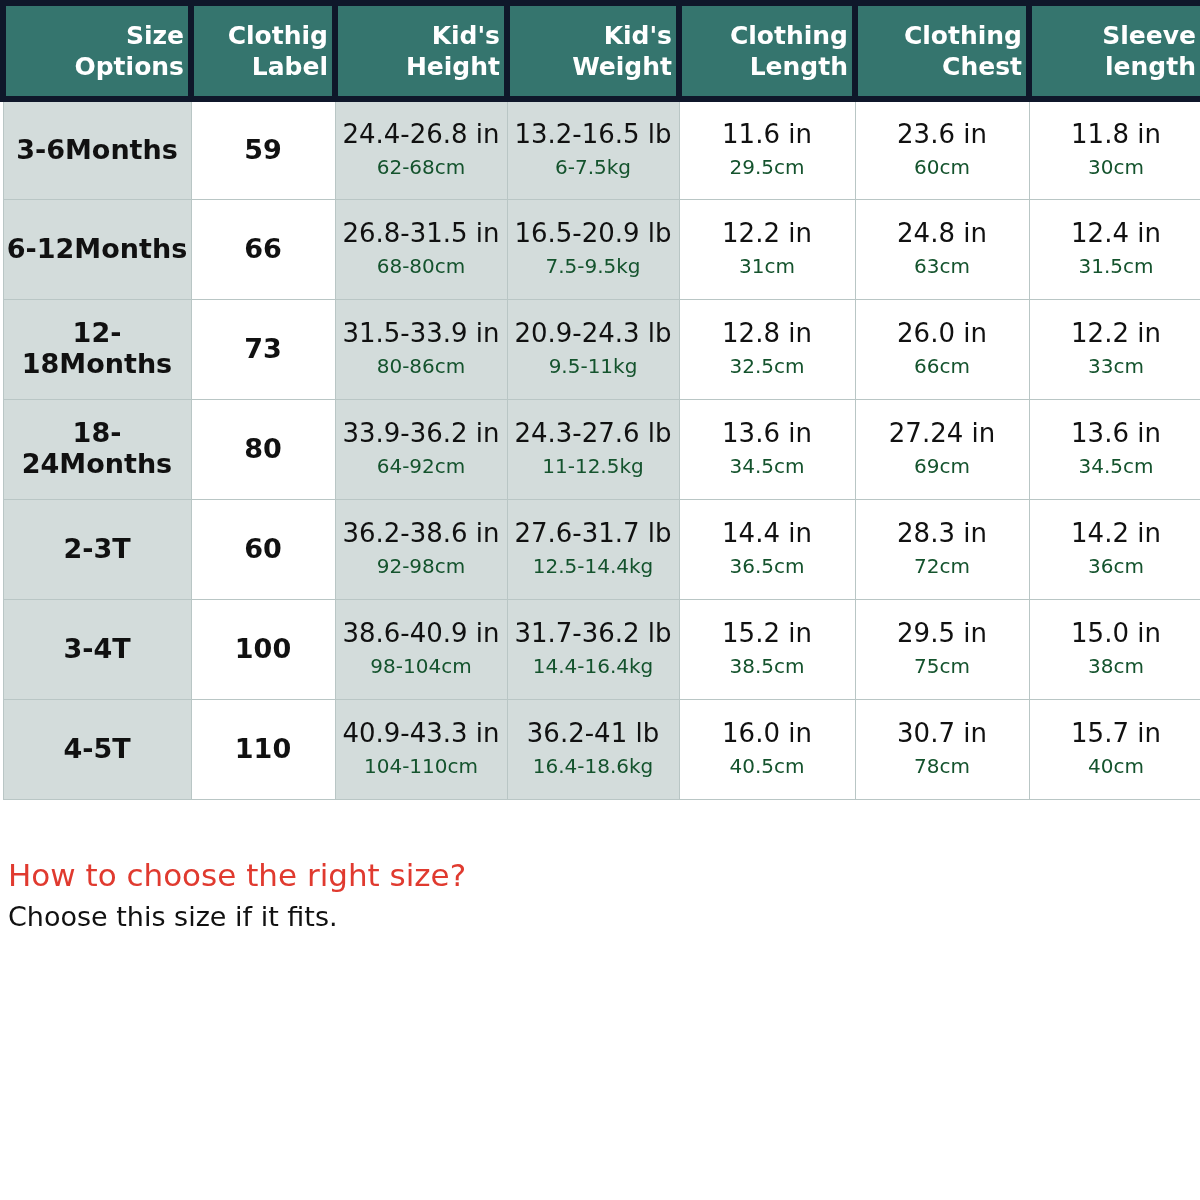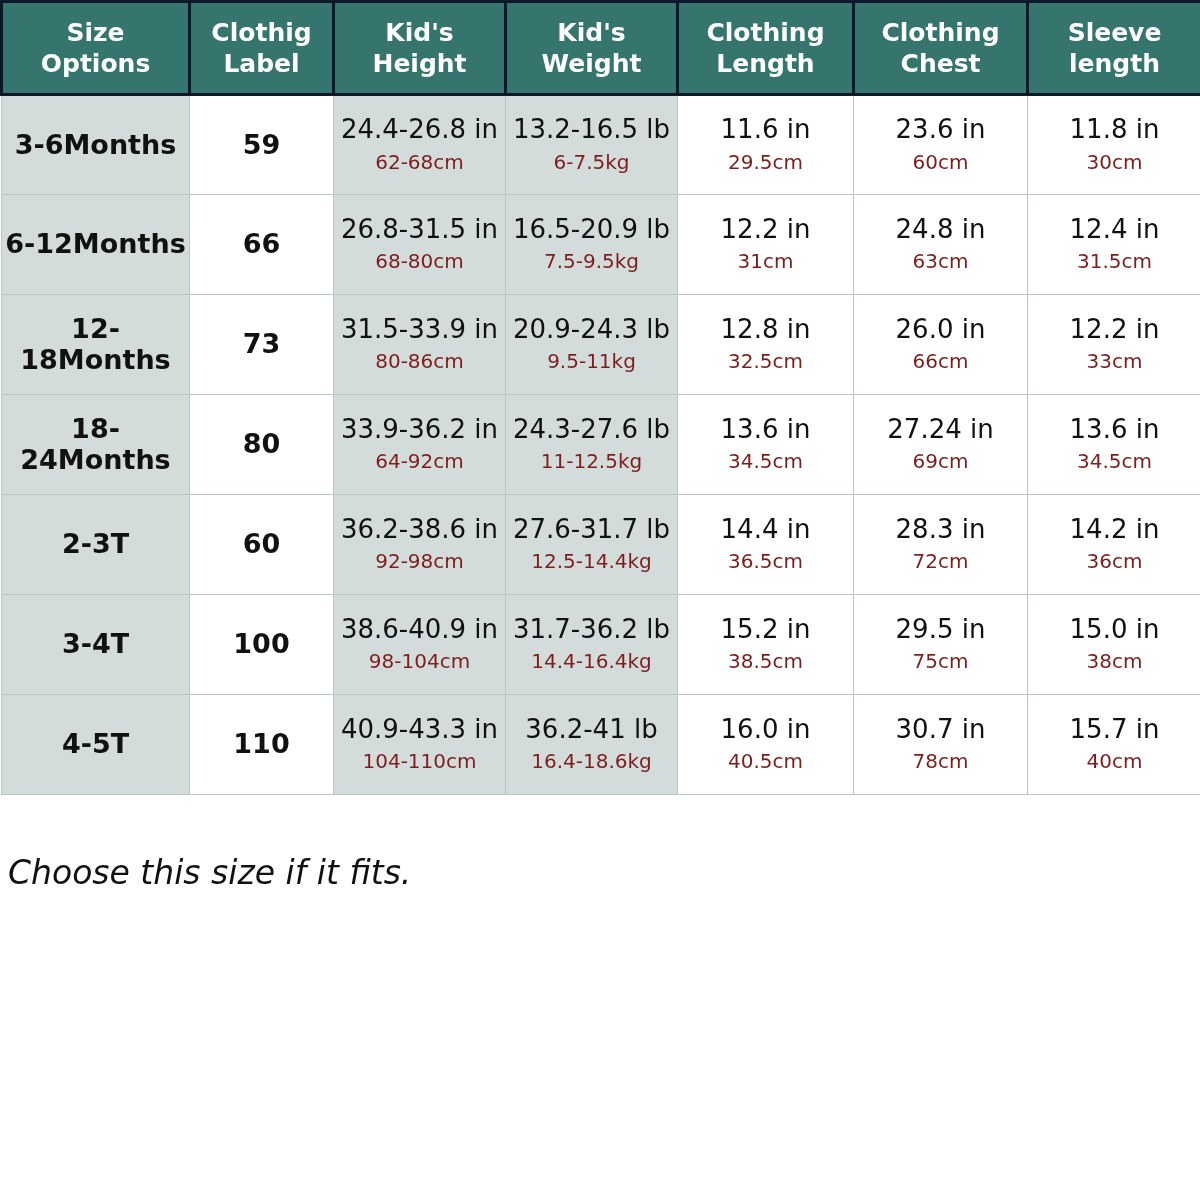--- a/index.html
+++ b/index.html
@@ -33,23 +33,23 @@
   table.size-chart col.c5 { width: 174px; }
   table.size-chart col.c6 { width: 174px; }
 
   thead th {
     background: #35756e;
     color: #ffffff;
     font-size: 25px;
     font-weight: bold;
     line-height: 1.24;
     padding: 14px 4px;
-    text-align: center;
+    text-align: right;
     vertical-align: middle;
-    border: 3px solid #0f172a;
+    border: 6px solid #0f172a;
     height: 80px;
     box-sizing: border-box;
   }
   tbody td {
     border: 1px solid #b9c6c5;
     text-align: center;
     vertical-align: middle;
     height: 100px;
     box-sizing: border-box;
     padding: 16px 2px;
@@ -58,21 +58,21 @@
   td.plain { background: #ffffff; }
 
   .cell-main {
     font-size: 26px;
     line-height: 1.14;
     color: #111111;
   }
   .cell-sub {
     font-size: 20px;
     line-height: 1.3;
-    color: #7f1d1d;
+    color: #14532d;
     margin-top: 4px;
   }
   td.size-opt .cell-main {
     font-size: 27px;
     font-weight: bold;
   }
   td.label-col .cell-main {
     font-size: 27px;
     font-weight: bold;
   }
@@ -87,24 +87,23 @@
     margin: 0 0 4px 0;
   }
   .notes .r {
     color: #e03a2f;
     font-size: 27px;
     line-height: 1.3;
     margin: 0 0 6px 0;
   }
   .notes .n {
     color: #111111;
-    font-size: 33px;
+    font-size: 27px;
     line-height: 1.33;
     margin: 0;
-    font-style: italic;
   }
   .notes .foot {
     color: #111111;
     font-size: 27px;
     line-height: 1.3;
     margin: 34px 0 0 0;
   }
 </style>
 </head>
 <body>
@@ -334,16 +333,17 @@
         <td class="plain">
             <div class="cell-main">15.7 in</div>
             <div class="cell-sub">40cm</div>
           </td>
       </tr>
 
     </tbody>
   </table>
 
   <div class="notes">
+    <p class="q">How to choose the right size?</p>
     <p class="n">Choose this size if it fits.</p>
   </div>
 
 </div>
 
 </body></html>

